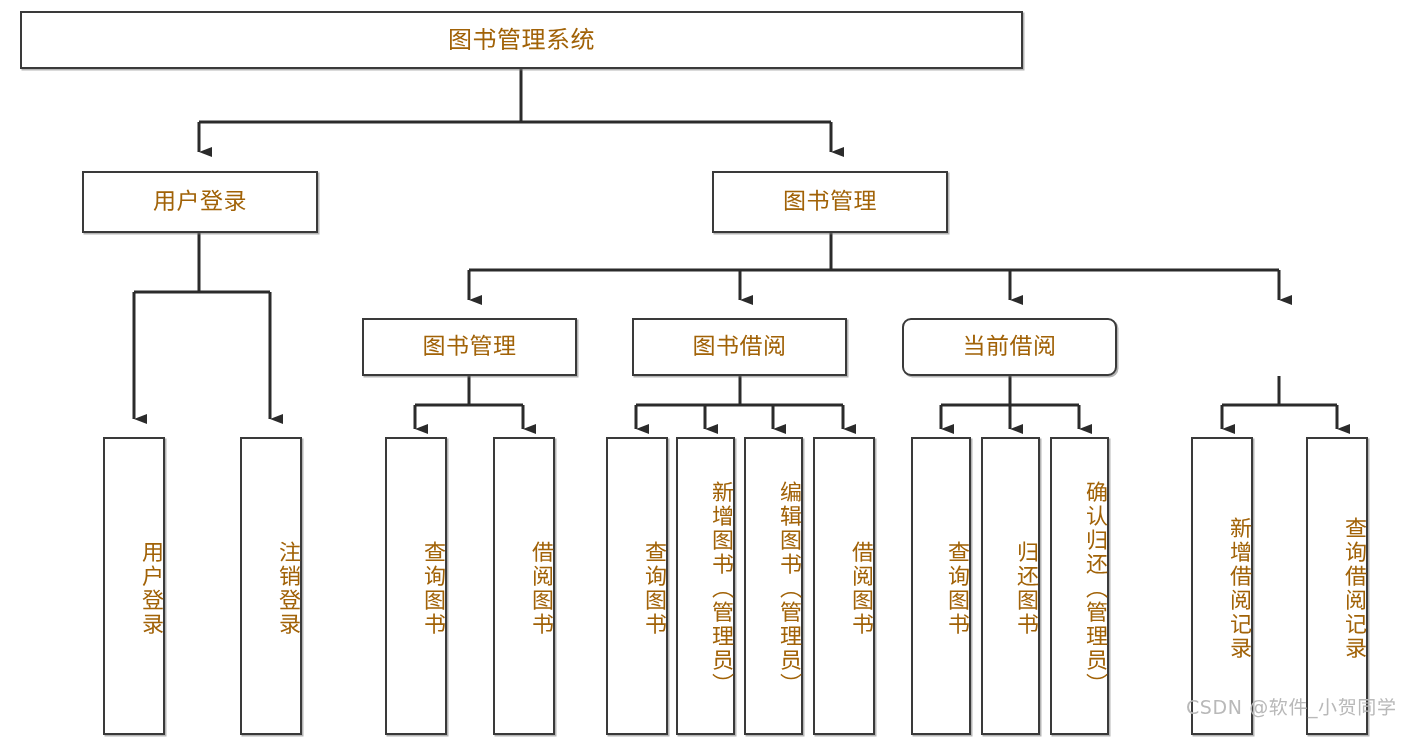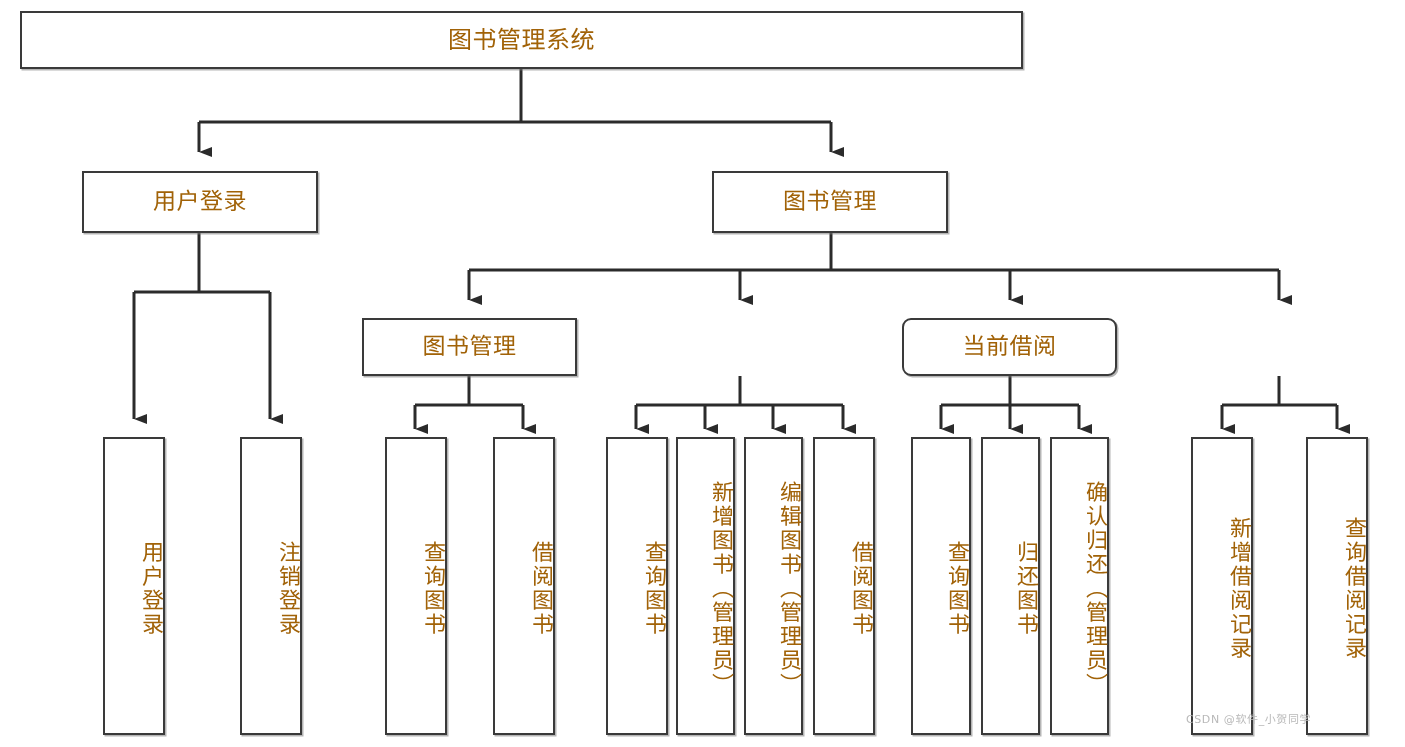--- a/index.html
+++ b/index.html
@@ -37,22 +37,22 @@
     text-orientation:upright;
     font-size:22px;
     line-height:1.18;
     letter-spacing:2px;
     padding-top:6px;
     align-items:flex-start;
     justify-content:center;
   }
   .watermark{
     position:absolute;
-    left:1186px;top:710px;
-    font-size:11px;
+    left:1186px;top:692px;
+    font-size:19px;
     color:#b9b9b9;
     letter-spacing:.6px;
     white-space:nowrap;
     pointer-events:none;
   }
 </style>
 </head>
 <body>
 
 <div id="diagram-root">
@@ -115,20 +115,23 @@
   <div class="node-box node-h" style="left:82px;top:171px;width:236px;height:62px;">
     <div class="node-label">用户登录</div>
   </div>
   <div class="node-box node-h" style="left:712px;top:171px;width:236px;height:62px;">
     <div class="node-label">图书管理</div>
   </div>
 
   <div class="node-box node-h" style="left:362px;top:318px;width:215px;height:58px;">
     <div class="node-label">图书管理</div>
   </div>
+  <div class="node-box node-h" style="left:632px;top:318px;width:215px;height:58px;">
+    <div class="node-label">图书借阅</div>
+  </div>
   <div class="node-box node-h" style="left:902px;top:318px;width:215px;height:58px;border-radius:9px;">
     <div class="node-label">当前借阅</div>
   </div>
 
   <div class="node-box node-v" style="left:103px;top:437px;width:62px;height:298px;">
     <div class="node-label">用户登录</div>
   </div>
   <div class="node-box node-v" style="left:240px;top:437px;width:62px;height:298px;">
     <div class="node-label">注销登录</div>
   </div>

